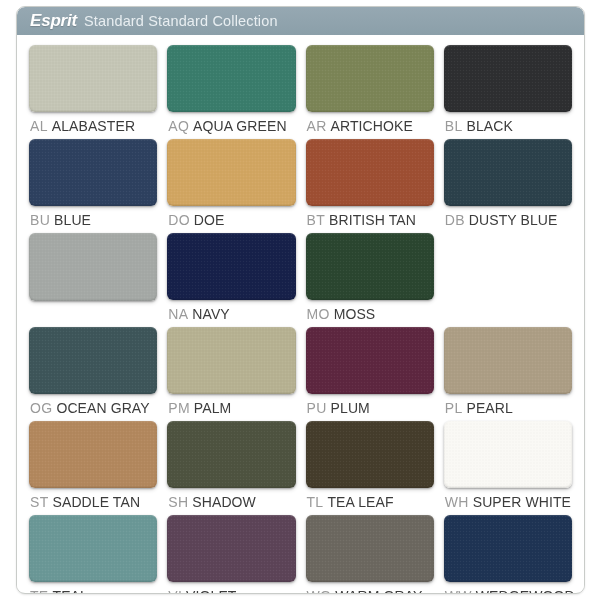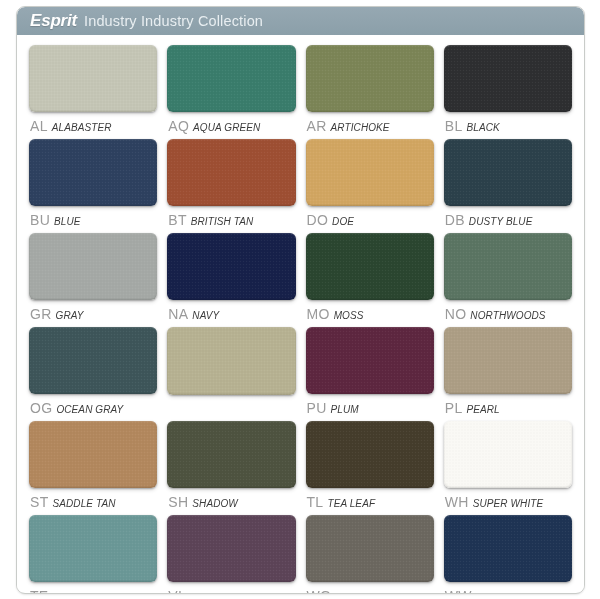--- a/index.html
+++ b/index.html
@@ -112,35 +112,34 @@
     white-space: nowrap;
   }
   .code {
     font-size: 14px;
     color: #9a9a9a;
     letter-spacing: 0.3px;
     margin-right: 4px;
     text-transform: uppercase;
   }
   .name {
-    font-size: 10px;
+    font-size: 14px;
     color: #3c3c3c;
     letter-spacing: 0.1px;
     text-transform: uppercase;
-    font-style: italic;
   }
 </style>
 </head>
 <body>
 
 <div id="card">
 
   <div id="header">
     <span id="brand">Esprit</span>
-    <span id="collection">Industry Industry Collection</span>
+    <span id="collection">Standard Standard Collection</span>
   </div>
 
   <div id="grid-wrap">
       <div class="row">
         <div class="cell">
           <div class="chip-outer">
             <div class="chip" style="background: rgb(197, 198, 182);"></div>
           </div>
           <div class="label">
             <span class="code">AL</span>
@@ -180,98 +179,89 @@
           <div class="chip-outer">
             <div class="chip" style="background: rgb(46, 65, 96);"></div>
           </div>
           <div class="label">
             <span class="code">BU</span>
             <span class="name">BLUE</span>
           </div>
         </div>
         <div class="cell">
           <div class="chip-outer">
+            <div class="chip" style="background: rgb(210, 166, 98);"></div>
+          </div>
+          <div class="label">
+            <span class="code">DO</span>
+            <span class="name">DOE</span>
+          </div>
+        </div>
+        <div class="cell">
+          <div class="chip-outer">
             <div class="chip" style="background: rgb(158, 79, 51);"></div>
           </div>
           <div class="label">
             <span class="code">BT</span>
             <span class="name">BRITISH TAN</span>
           </div>
         </div>
         <div class="cell">
           <div class="chip-outer">
-            <div class="chip" style="background: rgb(210, 166, 98);"></div>
-          </div>
-          <div class="label">
-            <span class="code">DO</span>
-            <span class="name">DOE</span>
-          </div>
-        </div>
-        <div class="cell">
-          <div class="chip-outer">
             <div class="chip" style="background: rgb(44, 65, 75);"></div>
           </div>
           <div class="label">
             <span class="code">DB</span>
             <span class="name">DUSTY BLUE</span>
           </div>
         </div>
       </div>
       <div class="row">
         <div class="cell">
           <div class="chip-outer">
             <div class="chip" style="background: rgb(165, 169, 166);"></div>
           </div>
-          <div class="label">
-            <span class="code">GR</span>
-            <span class="name">GRAY</span>
-          </div>
         </div>
         <div class="cell">
           <div class="chip-outer">
             <div class="chip" style="background: rgb(23, 33, 74);"></div>
           </div>
           <div class="label">
             <span class="code">NA</span>
             <span class="name">NAVY</span>
           </div>
         </div>
         <div class="cell">
           <div class="chip-outer">
             <div class="chip" style="background: rgb(43, 70, 48);"></div>
           </div>
           <div class="label">
             <span class="code">MO</span>
             <span class="name">MOSS</span>
           </div>
         </div>
-        <div class="cell">
-          <div class="chip-outer">
-            <div class="chip" style="background: rgb(91, 117, 99);"></div>
-          </div>
-          <div class="label">
-            <span class="code">NO</span>
-            <span class="name">NORTHWOODS</span>
-          </div>
-        </div>
       </div>
       <div class="row">
         <div class="cell">
           <div class="chip-outer">
             <div class="chip" style="background: rgb(62, 86, 90);"></div>
           </div>
           <div class="label">
             <span class="code">OG</span>
             <span class="name">OCEAN GRAY</span>
           </div>
         </div>
         <div class="cell">
           <div class="chip-outer">
             <div class="chip" style="background: rgb(183, 178, 146);"></div>
           </div>
+          <div class="label">
+            <span class="code">PM</span>
+            <span class="name">PALM</span>
+          </div>
         </div>
         <div class="cell">
           <div class="chip-outer">
             <div class="chip" style="background: rgb(94, 39, 64);"></div>
           </div>
           <div class="label">
             <span class="code">PU</span>
             <span class="name">PLUM</span>
           </div>
         </div>

